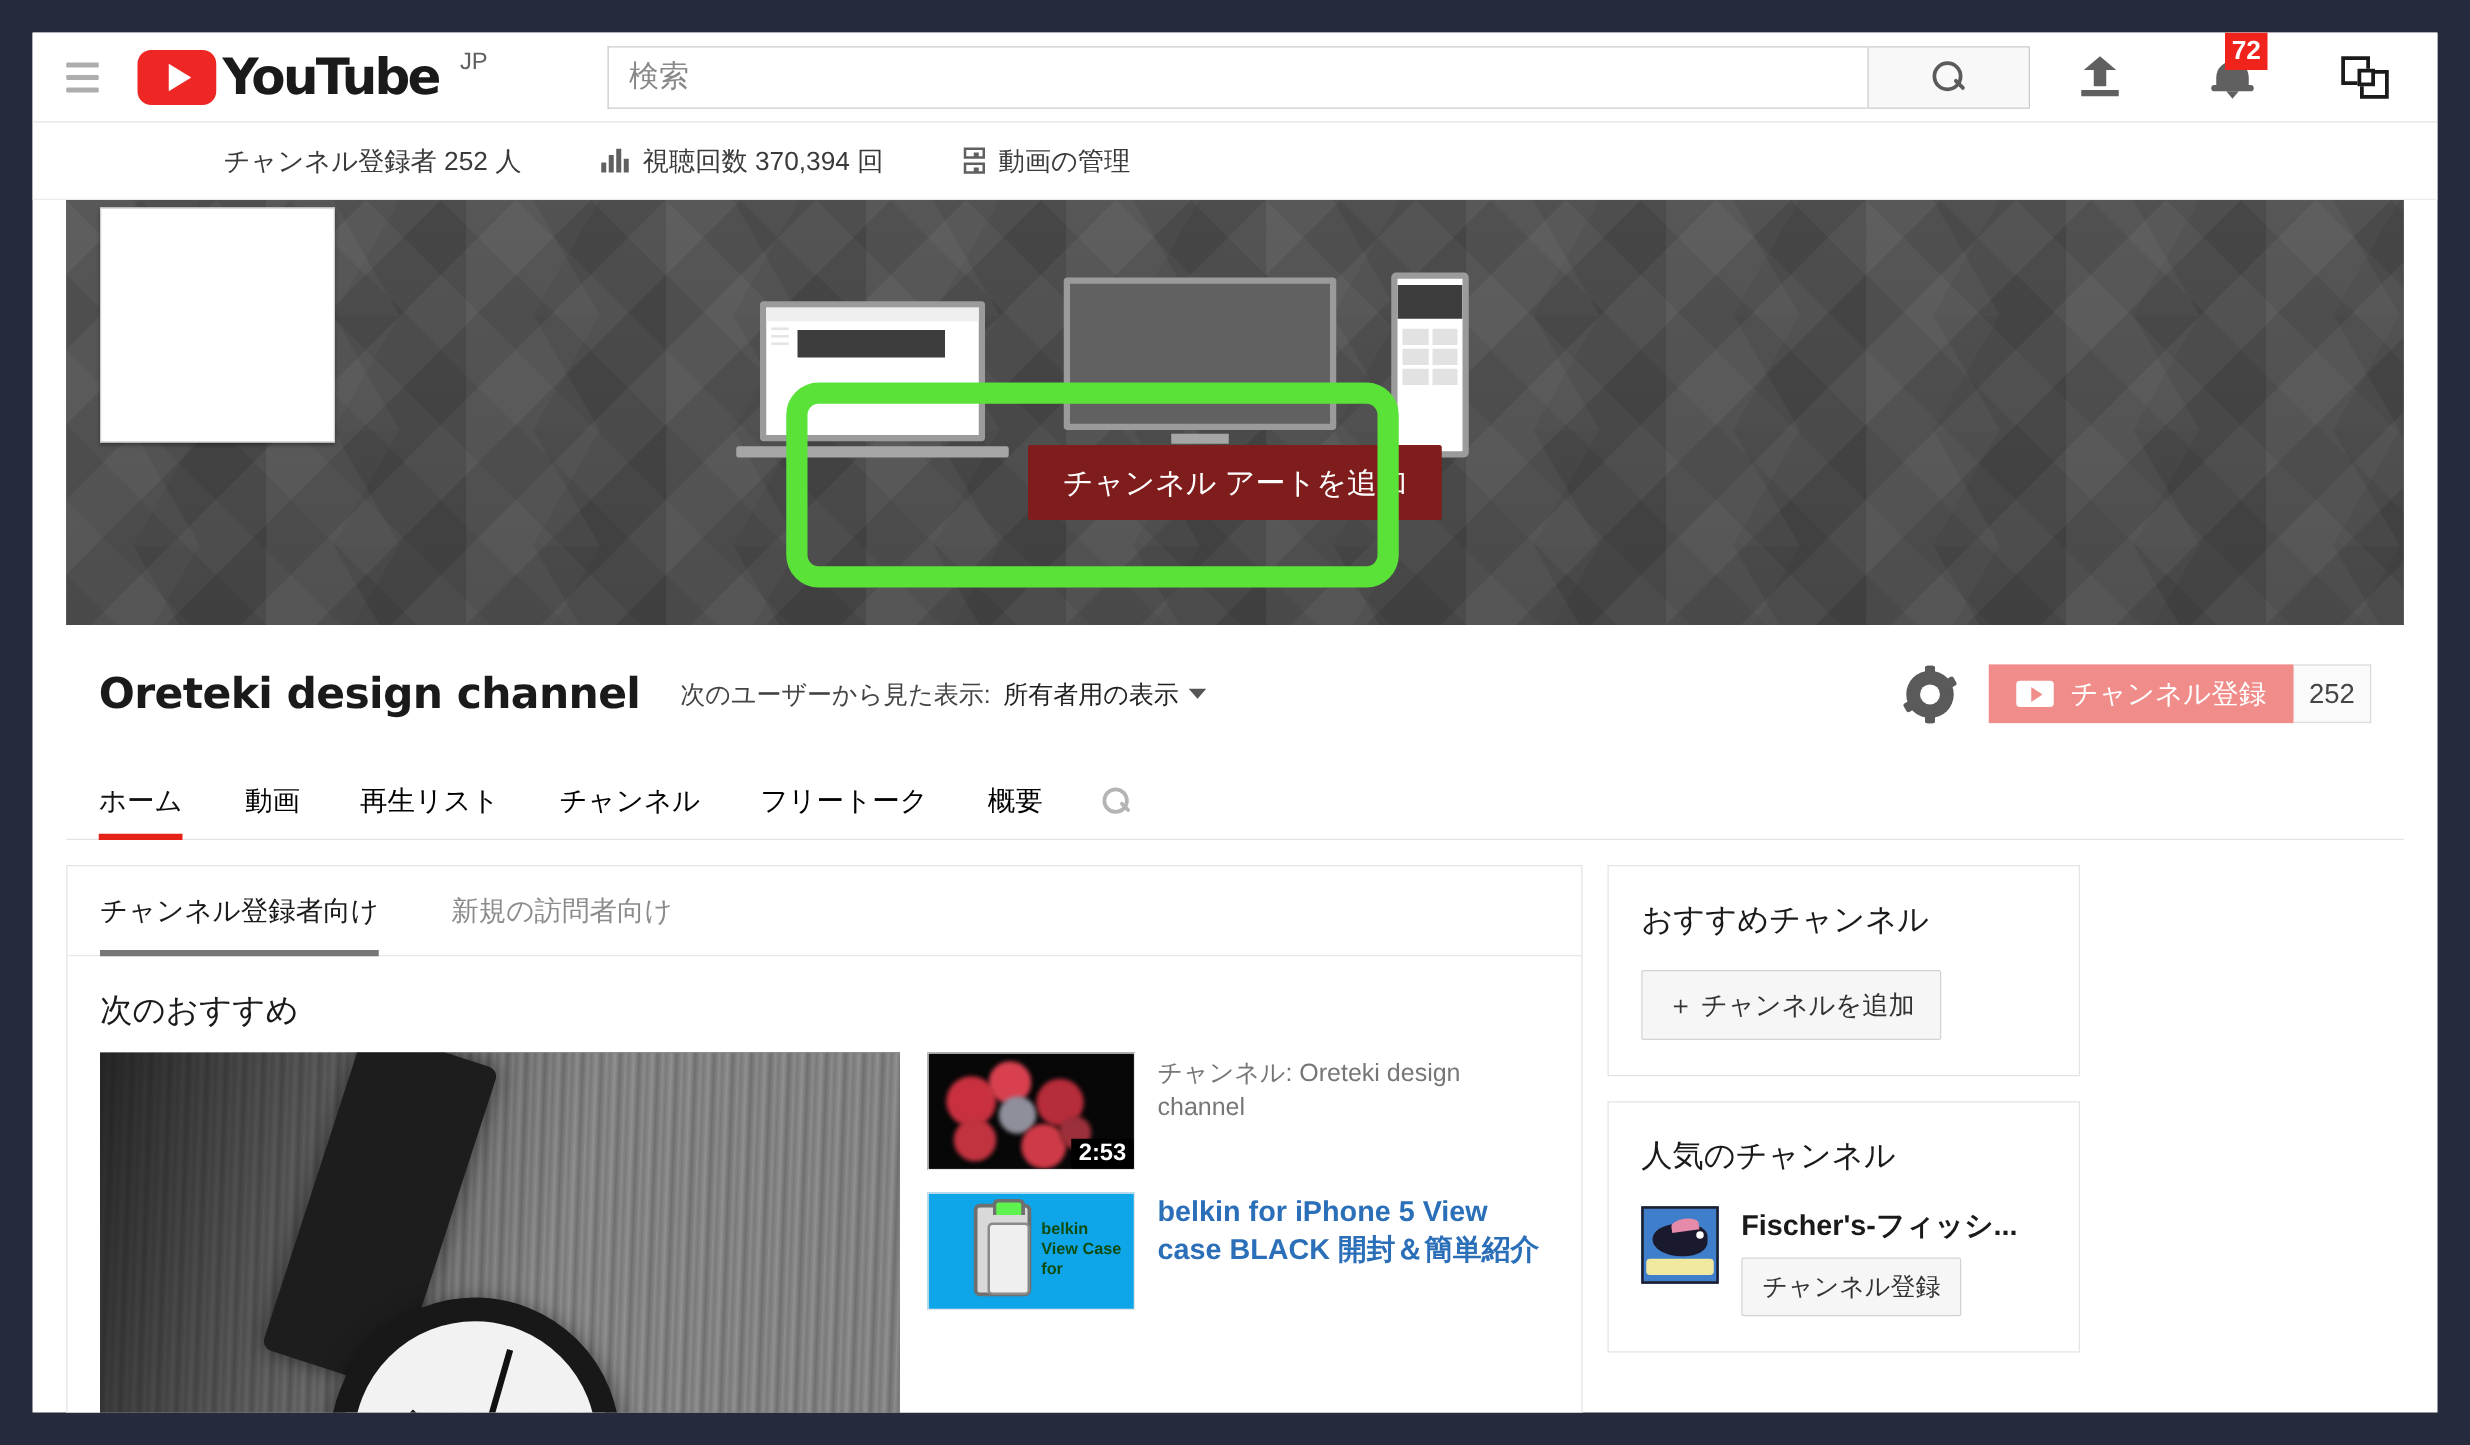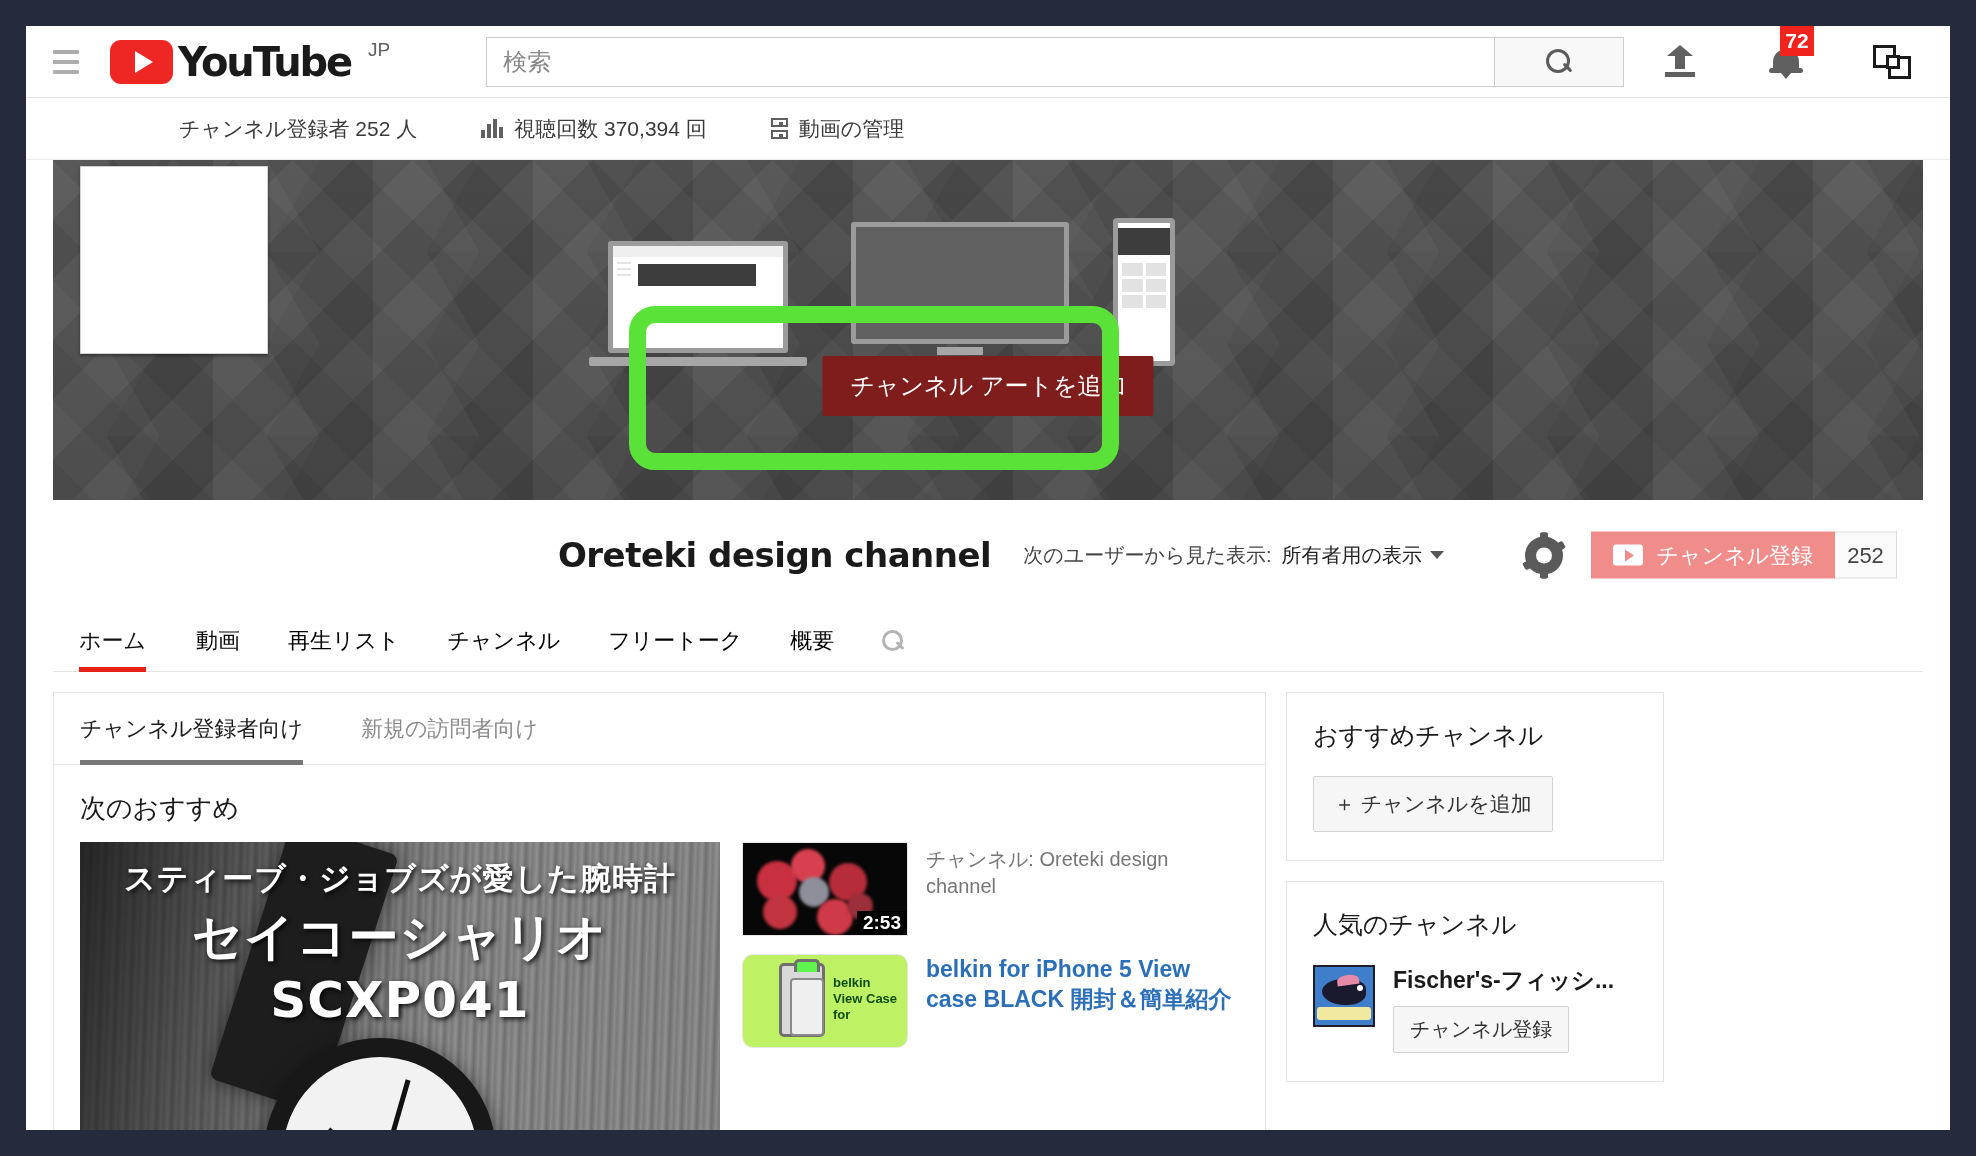--- a/index.html
+++ b/index.html
@@ -263,21 +263,20 @@
     pointer-events: none;
   }
 
   
   .chan-header {
     position: relative;
     margin: 0 27px;
     height: 110px;
     display: flex; align-items: center;
     padding-left: 0;
-    justify-content: center;
   }
   .chan-title {
     margin-left: 26px;
     font-size: 34px; font-weight: 700; color: #1a1a1a;
     font-family: "DejaVu Sans", sans-serif;
     letter-spacing: -0.5px;
   }
   .viewas {
     margin-left: 32px;
     font-size: 20px; color: #444;
@@ -439,21 +438,21 @@
     position: relative; width: 166px; height: 94px; flex: 0 0 auto; overflow:hidden;
     background: #000; border: 1px solid #e6e6e6;
   }
   .bokeh { position:absolute; inset:0; background:#070707; }
   .bokeh span { position:absolute; border-radius:50%; filter: blur(1.5px); }
   .dur {
     position:absolute; right:0; bottom:0; background:#000; color:#fff;
     font-size: 19px; font-weight:700; padding: 1px 6px;
     font-family:"Liberation Sans", sans-serif;
   }
-  .belkin-thumb { background: #bef264; position:relative;border-radius:11px; }
+  .belkin-thumb { background: #0ea5e9; position:relative; }
   .belkin-case {
     position:absolute; left: 36px; top: 8px; width: 46px; height: 74px;
     background: #d9d9d9; border: 3px solid #6f6f6f; border-radius: 5px;
   }
   .belkin-case::before {
     content:""; position:absolute; left: 12px; top: -7px; width: 20px; height: 10px;
     border: 3px solid #6f6f6f; border-bottom:none; border-radius: 5px 5px 0 0; background:#5ff34f;
   }
   .belkin-case::after {
     content:""; position:absolute; left: 8px; top: 12px; width: 30px; height: 54px;
@@ -678,24 +677,20 @@
       <div class="shelf-title">次のおすすめ</div>
 
       <div class="shelf">
 
         <div class="feat-thumb">
           <div class="wood"></div>
           <div class="watch-strap"></div>
           <div class="watch-face">
             <i class="hand-h"></i>
               <i class="hand-m"></i>
-          </div>
-          <div class="feat-text">
-            <div class="l1">スティーブ・ジョブズが愛した腕時計</div>
-            <div class="l2">セイコーシャリオ SCXP041</div>
           </div>
         </div>
 
         <div class="vid-list">
 
           <div class="vid-item">
             <div class="vid-thumb">
               <div class="bokeh">
                 <span style="left:14px;top:18px;width:40px;height:40px;background:#c9303f;"></span>
                 <span style="left:48px;top:6px;width:34px;height:34px;background:#d8404f;"></span>

